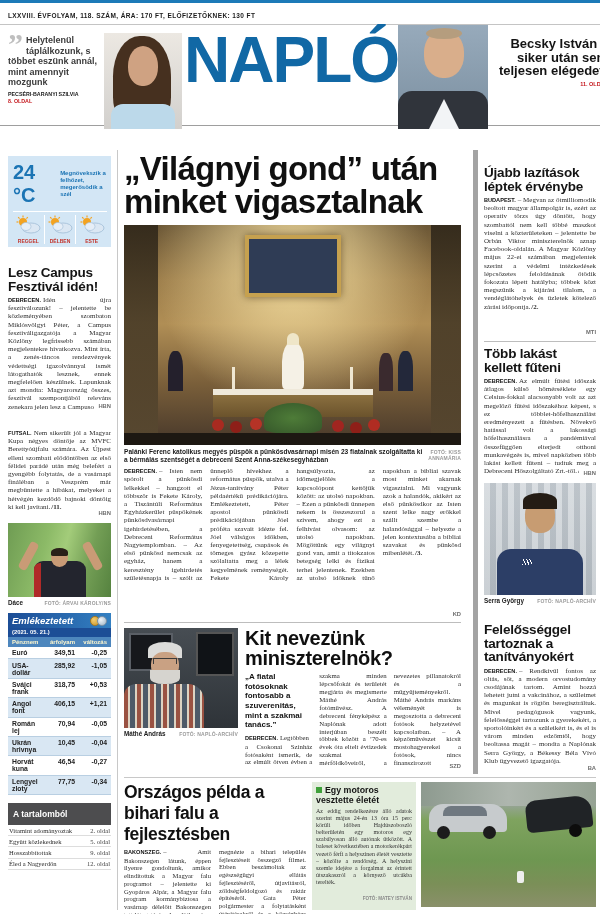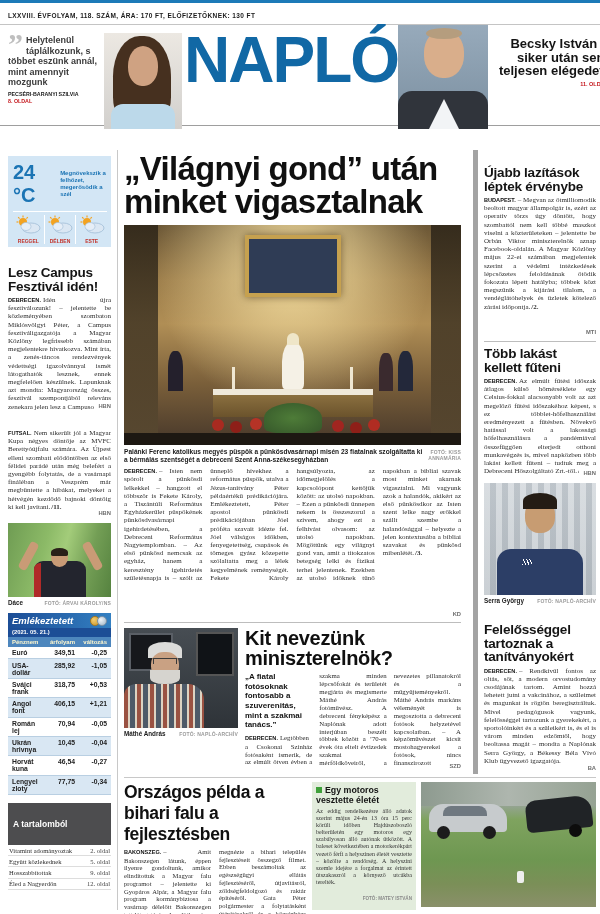--- a/index.html
+++ b/index.html
@@ -109,21 +109,21 @@
   .fx-date{background:#1c4d96;color:#fff;font-weight:bold;font-size:5.8px;padding:1px 4px 2px}
   .fx-hrow{display:grid;grid-template-columns:1fr 36px 32px;background:#4d86bd;color:#fff8cf;
            font-weight:bold;font-size:6px;padding:2px 4px}
   .fx-hrow span:nth-child(2),.fx-hrow span:nth-child(3){text-align:right}
   .fx-row{display:grid;grid-template-columns:1fr 36px 32px;font-size:6.8px;font-weight:bold;
           color:#222;padding:2.2px 4px;border-bottom:1px solid #b9cfe2}
   .fx-row:nth-child(odd){background:#d9e7f3}
   .fx-row span:nth-child(2),.fx-row span:nth-child(3){text-align:right}
 
   .toc{margin-top:8px;font-family:"Liberation Sans",sans-serif}
-  .toc-head{background:#4d4d4f;color:#fff;font-weight:800;font-size:8.5px;padding:16px 5px}
+  .toc-head{background:#4d4d4f;color:#fff;font-weight:800;font-size:8.5px;padding:6px 5px}
   .toc-row{display:flex;justify-content:space-between;font-size:6.6px;color:#2d2d2d;
            padding:1.6px 1px;border-bottom:1px solid #ddd;font-family:"Liberation Serif",serif}
   .toc-row .toc-page{color:#444}
 
   
   .h1{font-family:"Liberation Sans",sans-serif;font-weight:800;font-size:33px;line-height:33px;
       letter-spacing:-.7px;color:#101010;margin:2px 0 7px}
   .main-photo{width:100%;height:220px;
       background:radial-gradient(ellipse at 50% 18%,rgba(250,228,165,.95),rgba(0,0,0,0) 58%),
                  linear-gradient(180deg,#6b5736 0%,#9c7d4a 25%,#b08e55 45%,#7a5f3a 72%,#46372a 100%)}

